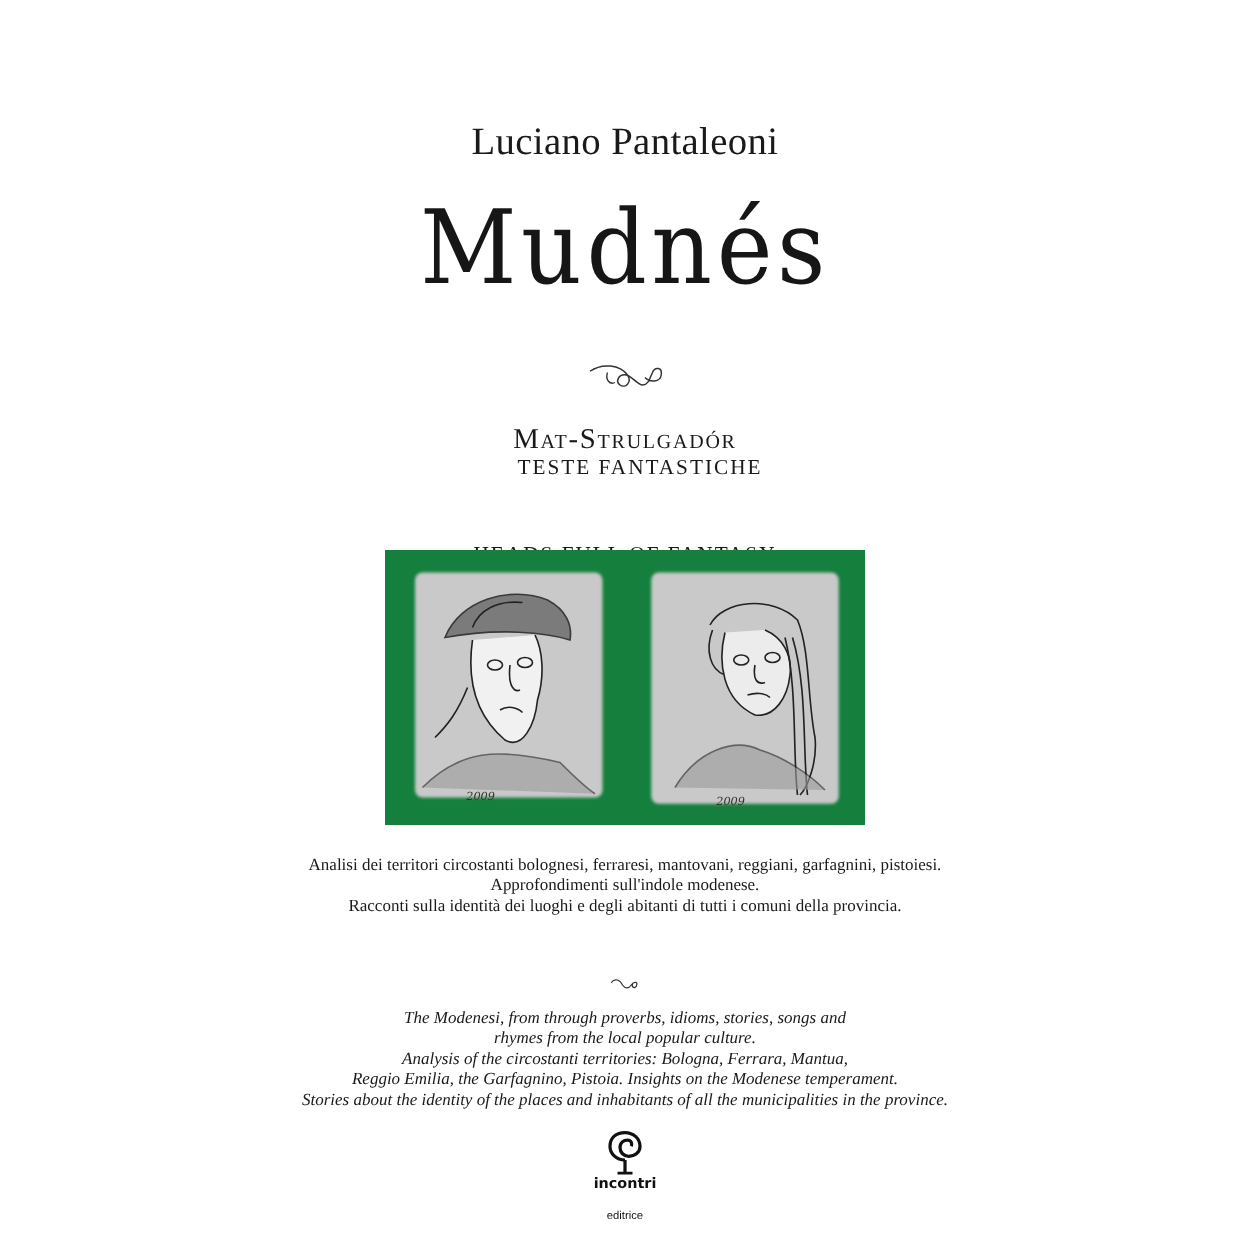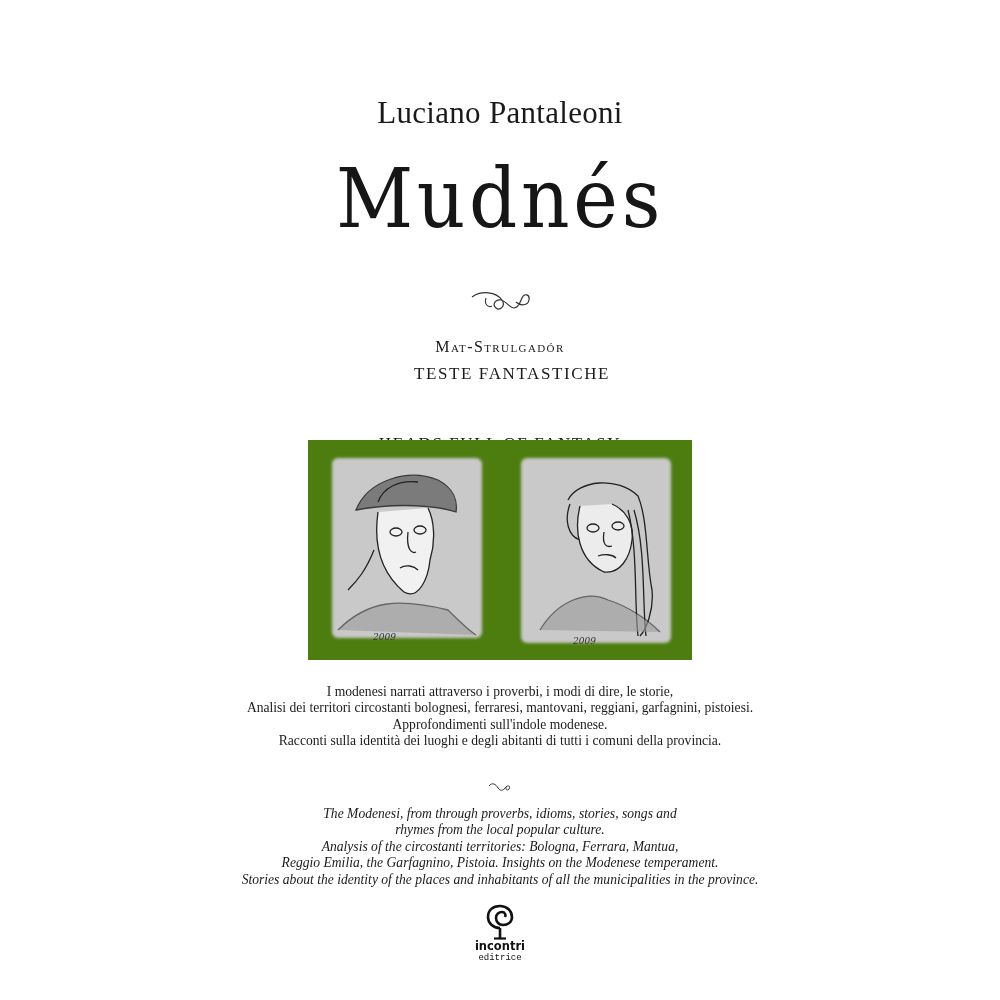--- a/index.html
+++ b/index.html
@@ -2,36 +2,36 @@
 <html><head>
 <meta charset="utf-8">
 <style>
   html, body { margin:0; padding:0; background:#ffffff; }
   body { width:1000px; height:1000px; position:relative; overflow:hidden; color:#1a1a1a; font-family:"Liberation Serif", "DejaVu Serif", serif; }
   .center { position:absolute; left:0; width:1000px; text-align:center; }
   .author { top:95px; font-size:31px; letter-spacing:0.3px; }
   .title { top:158px; font-family:"DejaVu Serif", serif; font-size:82px; font-weight:normal; letter-spacing:4px; line-height:1; transform:scaleX(0.92); color:#161616; }
   .flourish { position:absolute; left:470px; top:288px; width:62px; height:26px; }
   .subtitle { font-variant:small-caps; letter-spacing:1.4px; }
-  .sub1 { top:338px; font-size:16px; }
+  .sub1 { top:338px; font-size:23px; }
   .sub2 { top:364px; font-size:17px; text-transform:uppercase; letter-spacing:1.6px;padding-left:12px; }
   .sub3 { top:388px; font-size:17px; text-transform:uppercase; letter-spacing:1.6px;margin-top:46px; }
-  .art { position:absolute; left:308px; top:440px; width:384px; height:220px; background:#4d7c0f; }
+  .art { position:absolute; left:308px; top:440px; width:384px; height:220px; background:#15803d; }
   .frame { position:absolute; background:#c9c9c9; border-radius:6px; filter:blur(1.4px); }
   .frame-l { left:24px; top:18px; width:150px; height:180px; }
   .frame-r { left:213px; top:18px; width:150px; height:185px; }
   .art svg { position:absolute; left:0; top:0; }
   .para { position:absolute; left:0; width:1000px; text-align:center; font-size:13.6px; line-height:16.4px; }
   .it-para { top:684px; }
   .en-para { top:806px; font-style:italic; }
   .para div { white-space:nowrap; }
   .mini-flourish { position:absolute; left:487px; top:780px; width:26px; height:14px; }
   .logo { position:absolute; left:455px; top:903px; width:90px; height:70px; text-align:center; }
   .logo-word1 { position:absolute; left:0; width:90px; top:37px; font-family:"DejaVu Sans", sans-serif; font-weight:bold; font-size:11.5px; line-height:12px; color:#111; }
-  .logo-word2 { position:absolute; left:0; width:90px; top:50px; font-family:Liberation Mono, monospace; font-size:9px; line-height:10px; color:#111; }
+  .logo-word2 { position:absolute; left:0; width:90px; top:64px; font-family:Liberation Sans, sans-serif; font-size:9px; line-height:10px; color:#111; }
 </style>
 </head>
 <body>
 
 <div>
 
   <div class="center author">Luciano Pantaleoni</div>
 
   <div class="center title">Mudnés</div>
 
@@ -72,21 +72,20 @@
         <path d="M290 116 C296 114, 304 114, 308 118"></path>
         <path d="M320 70 C330 110, 326 160, 330 196"></path>
         <path d="M326 70 C338 110, 334 160, 338 196"></path>
         <path d="M232 190 C250 160, 280 150, 300 160 C320 166, 340 180, 352 192" fill="#9c9c9c" opacity="0.6"></path>
       </g>
       <text x="265" y="204" font-family="DejaVu Serif, serif" font-style="italic" font-size="9" fill="#333">2009</text>
     </svg>
   </div>
 
   <div class="para it-para">
-    <div>I modenesi narrati attraverso i proverbi, i modi di dire, le storie,</div>
     <div>Analisi dei territori circostanti bolognesi, ferraresi, mantovani, reggiani, garfagnini, pistoiesi.</div>
     <div>Approfondimenti sull'indole modenese.</div>
     <div>Racconti sulla identità dei luoghi e degli abitanti di tutti i comuni della provincia.</div>
   </div>
 
   <svg class="mini-flourish" viewBox="0 0 26 14">
     <path d="M2 6 C5 2, 9 4, 11 8 C13 11, 16 11, 18 8 C20 5, 24 5, 22 9 C21 11, 18 10, 19 7" fill="none" stroke="#333" stroke-width="1"></path>
   </svg>
 
   <div class="para en-para">

